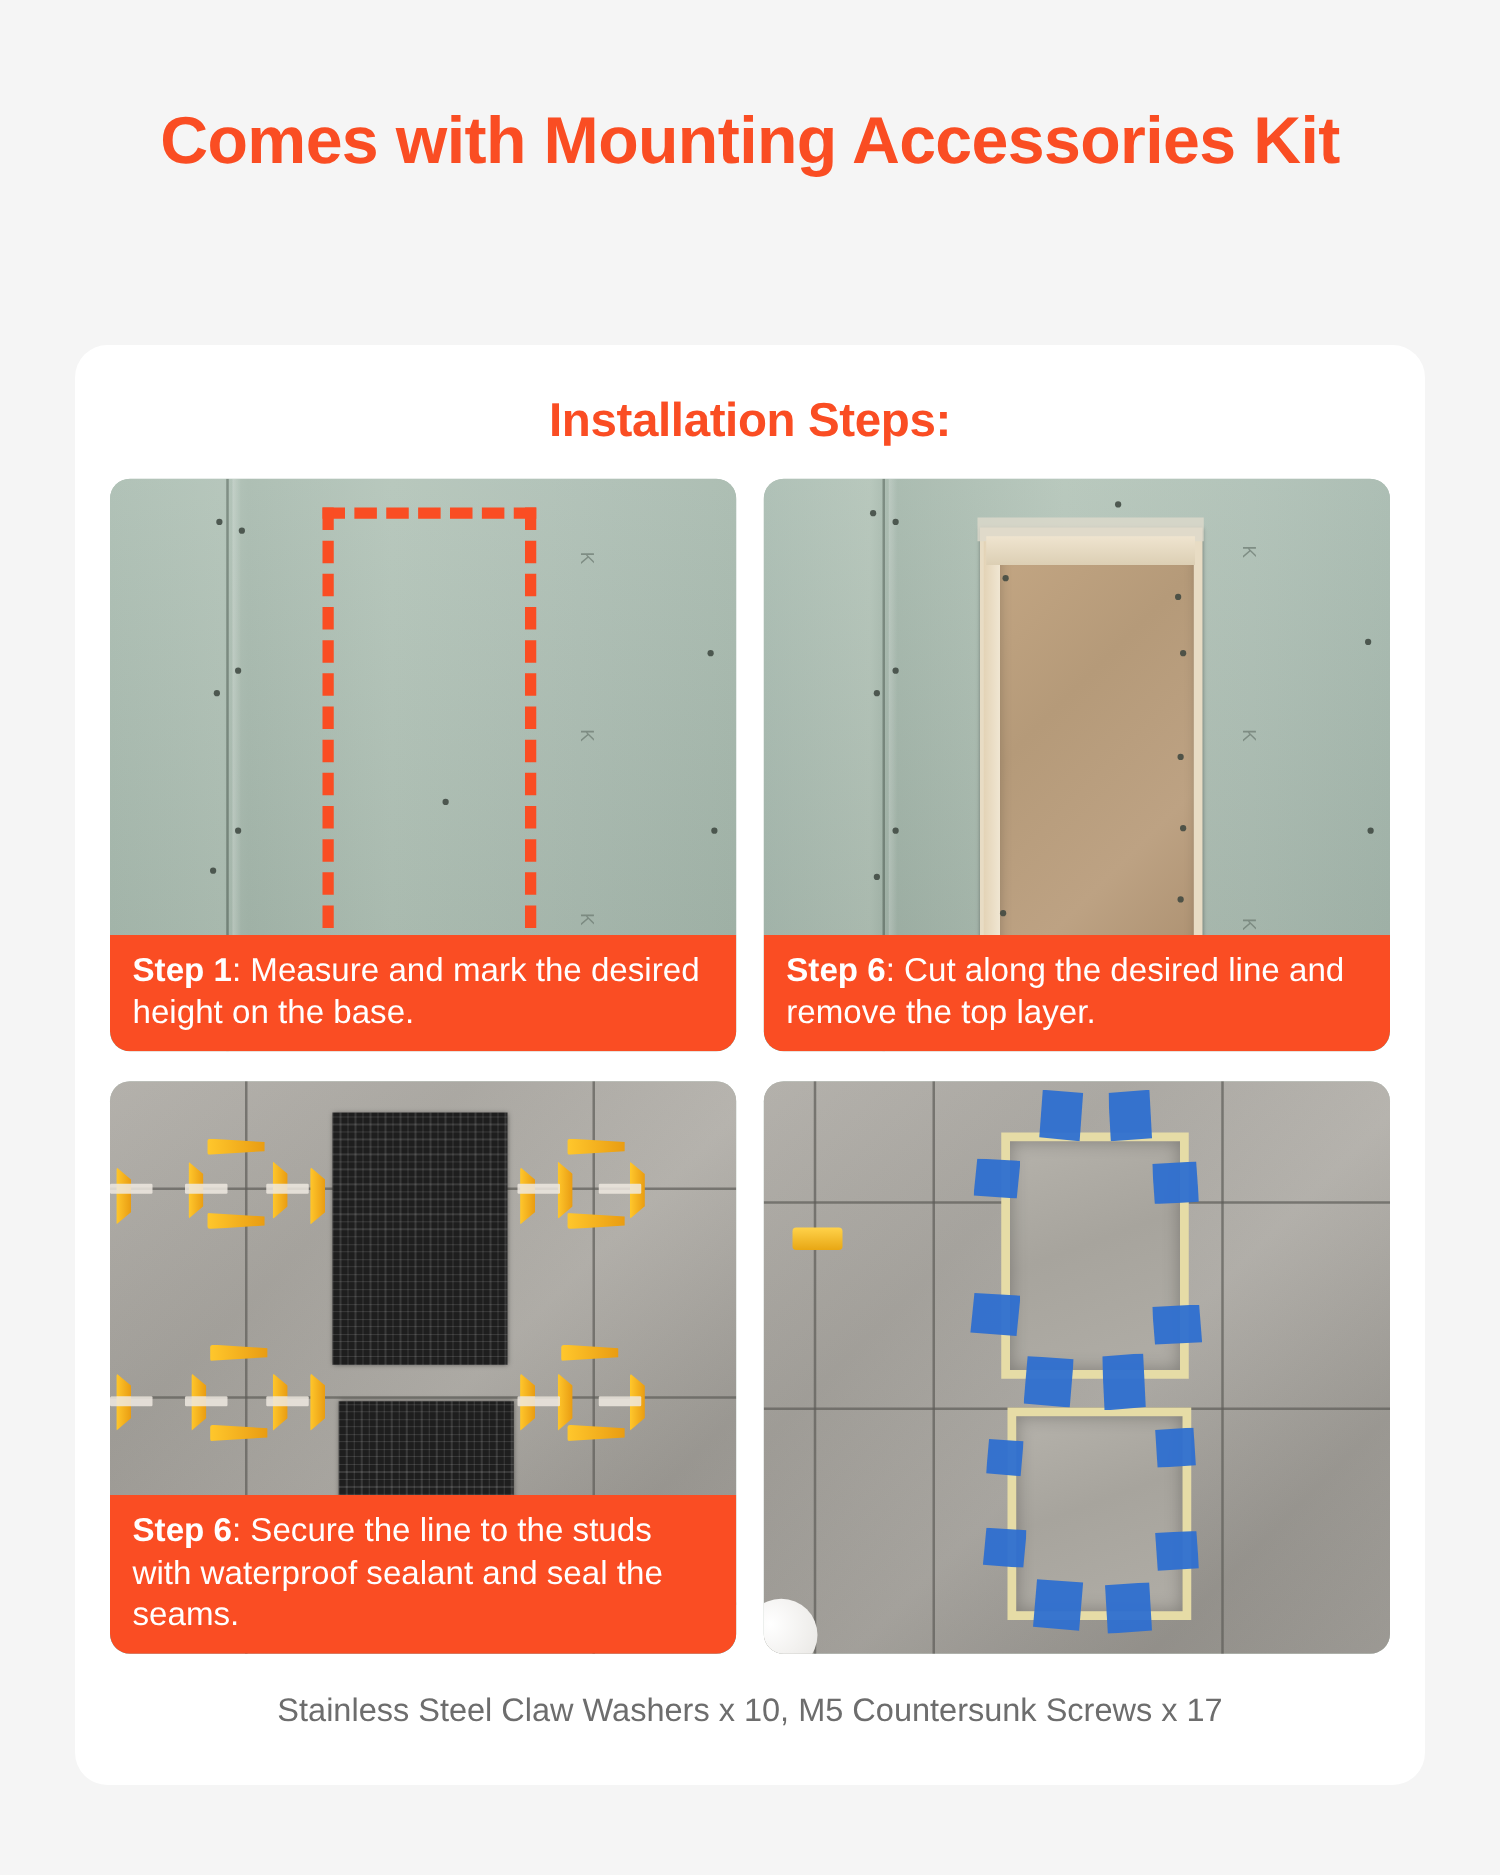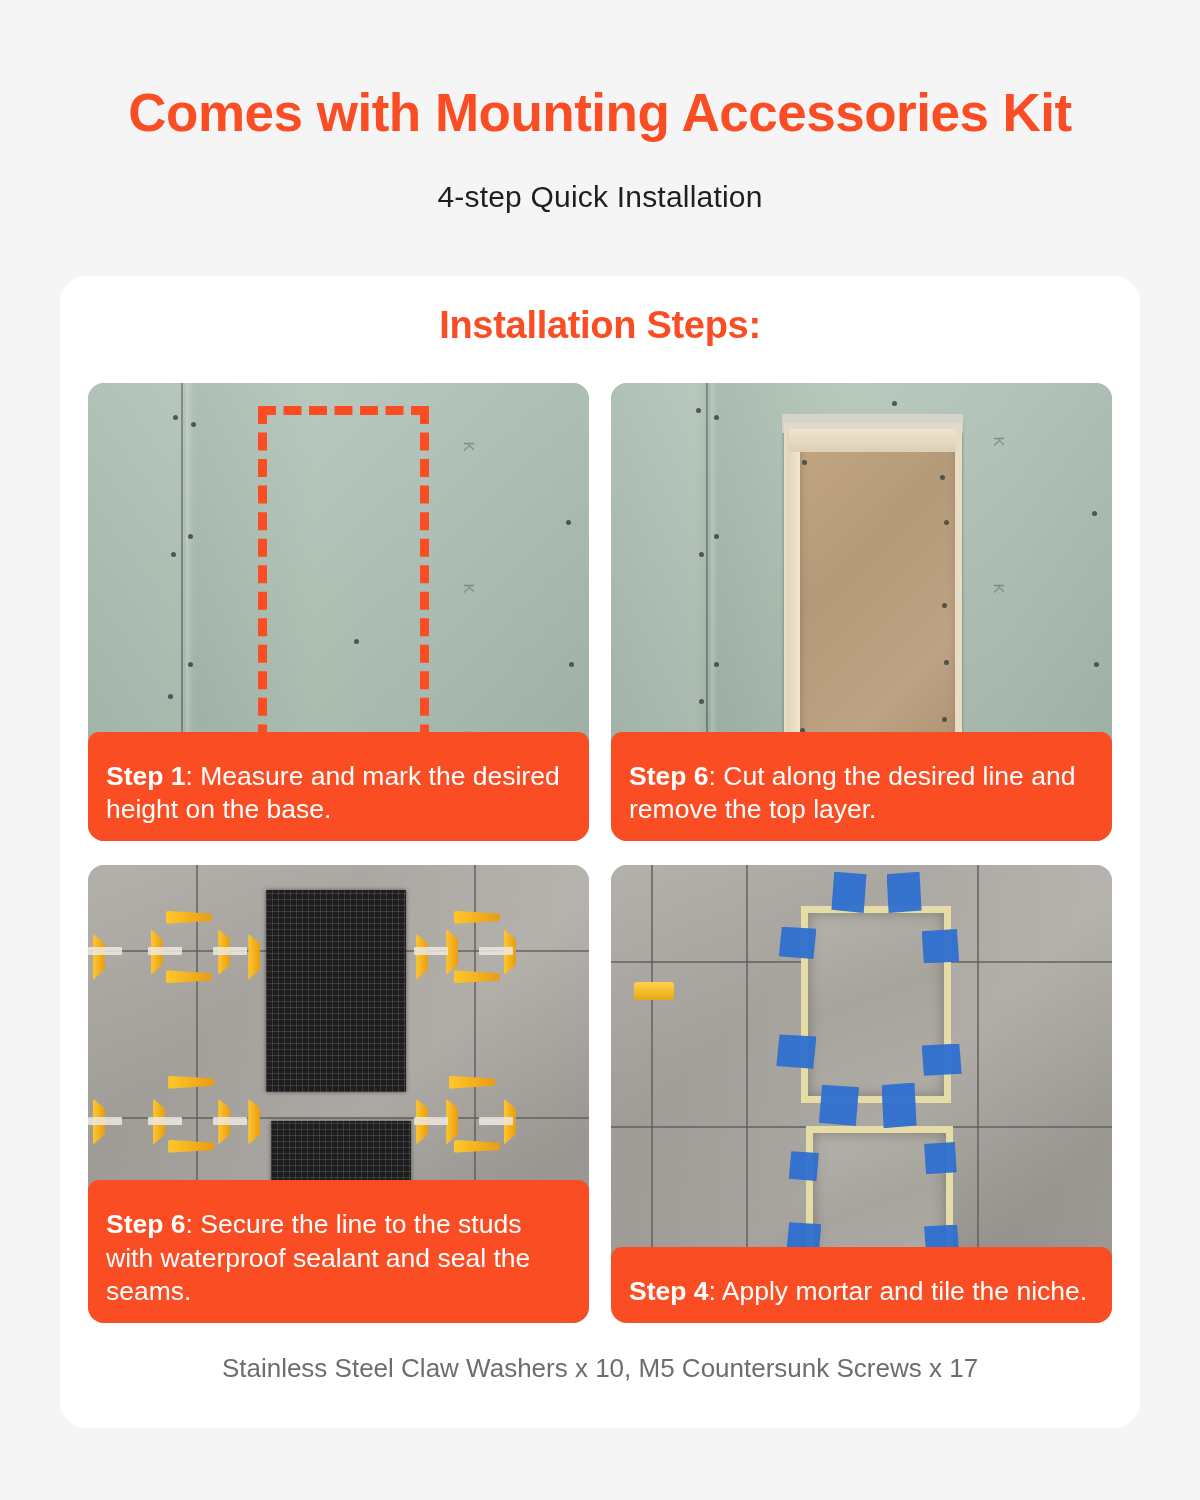--- a/index.html
+++ b/index.html
@@ -46,21 +46,21 @@
     height: 1152px;
     background: #ffffff;
     border-radius: 26px;
     box-sizing: border-box;
   }
   .card-title {
     text-align: center;
     font-size: 38px;
     font-weight: bold;
     color: #fa4d23;
-    margin: 0;
+    margin: 12px;
     padding-top: 28px;
     letter-spacing: -0.3px;
   }
 
   
   .steps-grid {
     position: absolute;
     left: 28px;
     top: 107px;
     width: 1024px;
@@ -84,25 +84,24 @@
   
   .caption {
     position: absolute;
     left: 0;
     right: 0;
     bottom: 0;
     background: #fa4d23;
     color: #ffffff;
     font-size: 26.5px;
     line-height: 1.27;
-    padding: 28px 18px 14px 18px;
+    padding: 12px 18px 14px 18px;
     box-sizing: border-box;
     border-bottom-left-radius: 16px;
     border-bottom-right-radius: 16px;
-    border-radius: 11px;
   }
   .caption.r3 { border-bottom-left-radius: 16px; border-bottom-right-radius: 16px; }
   .cap-lead { font-weight: bold; }
 
   
   .footnote {
     position: absolute;
     left: 0;
     right: 0;
     top: 1077px;
@@ -247,21 +246,20 @@
     width: 58px; height: 58px;
     border-radius: 50%;
     background: radial-gradient(circle at 35% 35%, #ffffff, #e6e4e0);
   }
 </style>
 </head>
 <body>
 
 <div class="page-header">
   <h1 class="headline">Comes with Mounting Accessories Kit</h1>
-  <p class="subtitle">4-step Quick Installation</p>
 </div>
 
 <div class="card">
 
   <h2 class="card-title">Installation Steps:</h2>
 
   <div class="steps-grid">
 
     <div class="step-card">
       <div class="photo">
@@ -417,21 +415,18 @@
         <div class="tape t2" style="left:62%;top:39%;width:8%;height:7%"></div>
         <div class="tape t1" style="left:41.5%;top:48%;width:8%;height:9%"></div>
         <div class="tape t2" style="left:54%;top:47.5%;width:7%;height:10%"></div>
         <div class="tape t1" style="left:35.5%;top:62.5%;width:6%;height:6.5%"></div>
         <div class="tape t2" style="left:62.5%;top:60.5%;width:6.5%;height:7%"></div>
         <div class="tape t1" style="left:35%;top:78%;width:7%;height:7%"></div>
         <div class="tape t2" style="left:62.5%;top:78.5%;width:7%;height:7%"></div>
         <div class="tape t1" style="left:43%;top:87%;width:8%;height:9%"></div>
         <div class="tape t2" style="left:54.5%;top:87.5%;width:7.5%;height:9%"></div>
       </div>
-      <div class="caption">
-        <span class="cap-lead">Step 4</span><span>:</span><span> Apply mortar and tile the niche.</span>
-      </div>
     </div>
 
   </div>
 
   <div class="footnote">Stainless Steel Claw Washers x 10, M5 Countersunk Screws x 17</div>
 </div>
 
 </body></html>

